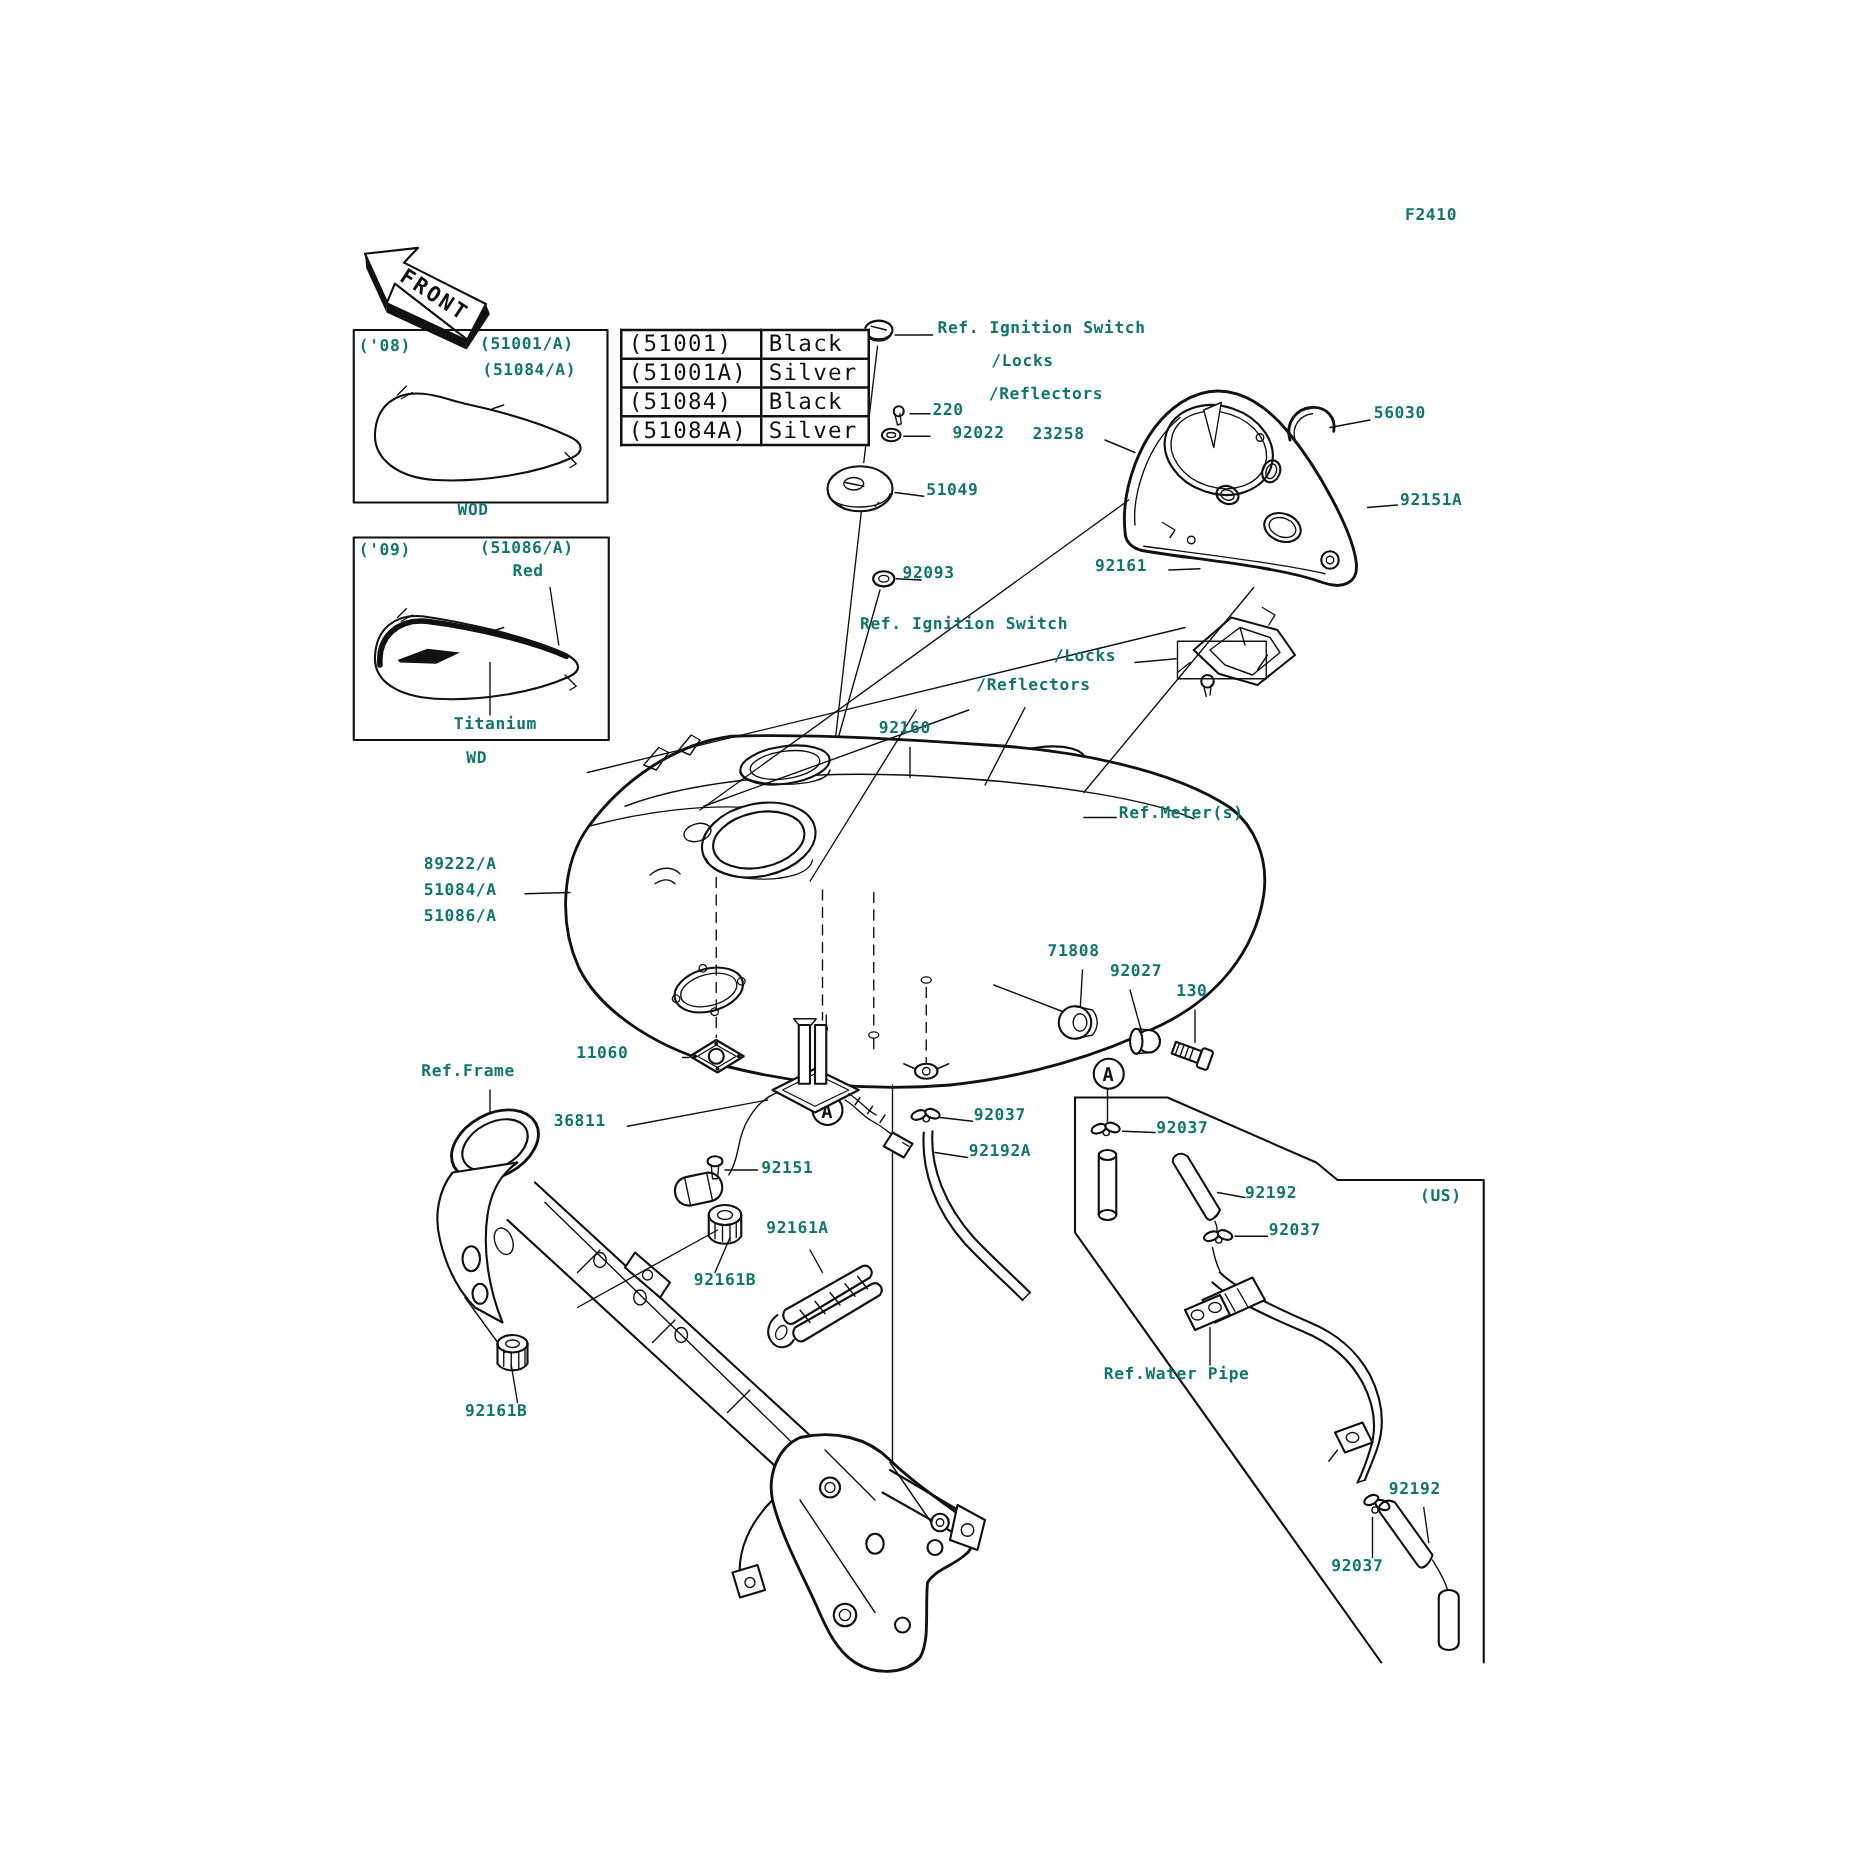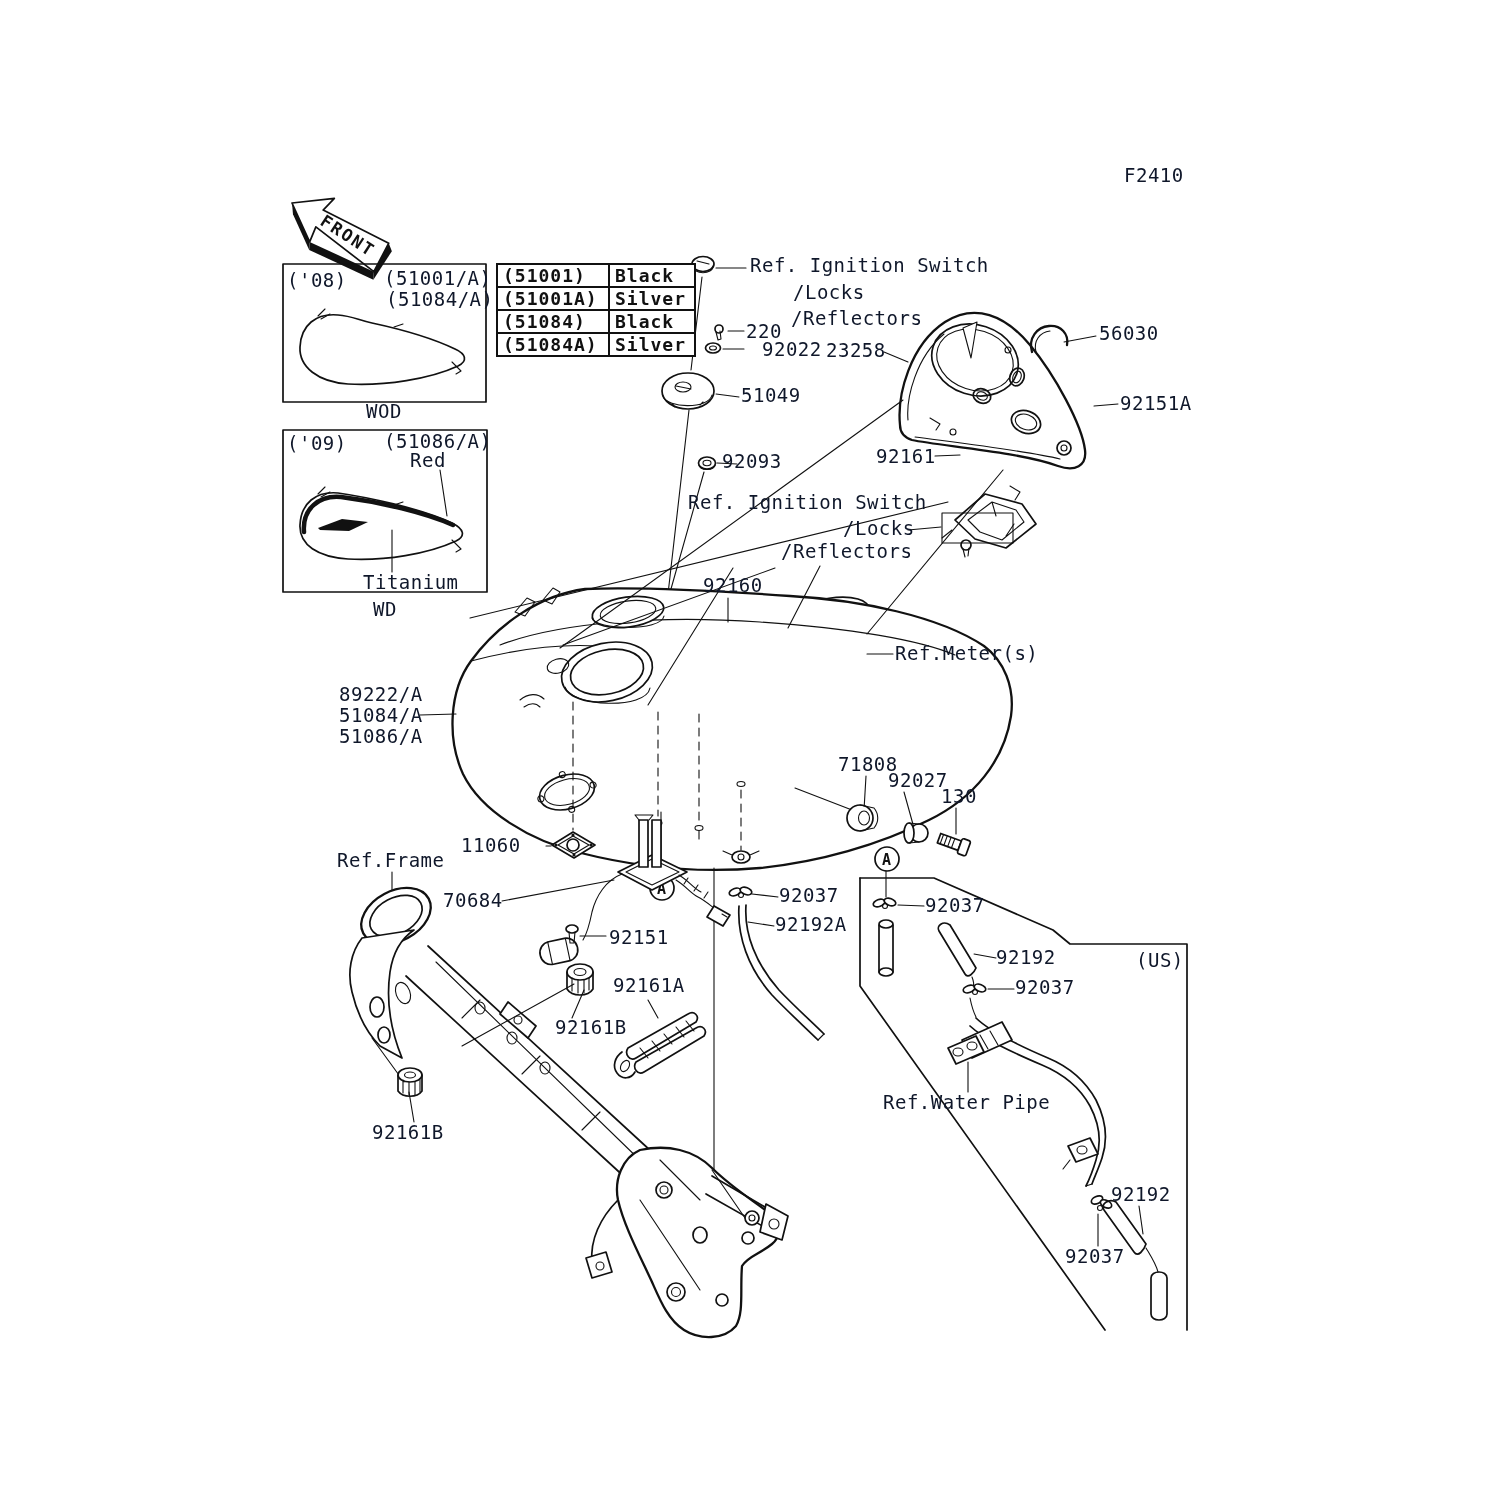--- a/index.html
+++ b/index.html
@@ -3,26 +3,26 @@
 <meta charset="utf-8">
 <style>
   html,body { margin:0; padding:0; }
   body {
     width:1500px; height:1500px; position:relative; background:#ffffff;
     font-family:"DejaVu Sans Mono", "Liberation Mono", monospace;
     color:#111;
   }
   #art { position:absolute; left:0; top:0; }
   .lbl {
-    position:absolute; font-weight:normal; font-size:19px; letter-spacing:0.5px;
-    white-space:nowrap; color:#0f172a; line-height:1;
+    position:absolute; font-weight:bold; font-size:13px; letter-spacing:0.5px;
+    white-space:nowrap; color:#0f766e; line-height:1;
   }
   #color-table { position:absolute; left:496px; top:263px; border-collapse:collapse; background:#fff; }
   #color-table td {
-    border:2px solid #111; font-weight:bold; font-size:18px; letter-spacing:1px;
+    border:2px solid #111; font-weight:normal; font-size:18px; letter-spacing:1px;
     padding:0 5px; height:20px; color:#111;
   }
   #color-table td.code { width:100px; }
   #color-table td.color { width:74px;margin-left:48px; }
   svg * { vector-effect:non-scaling-stroke; }
   .ln { stroke:#111; fill:none; stroke-width:1.7; stroke-linecap:round; stroke-linejoin:round; }
   .thin { stroke-width:1.1; }
   .thick { stroke-width:2.3; }
   .wfill { fill:#ffffff; }
   .dk { fill:#111; stroke:none; }
@@ -398,21 +398,21 @@
 
 <div class="lbl" style="left:339px;top:685px">89222/A</div>
 <div class="lbl" style="left:339px;top:706px">51084/A</div>
 <div class="lbl" style="left:339px;top:727px">51086/A</div>
 
 <div class="lbl" style="left:838px;top:755px">71808</div>
 <div class="lbl" style="left:888px;top:771px">92027</div>
 <div class="lbl" style="left:941px;top:787px">130</div>
 <div class="lbl" style="left:461px;top:836px">11060</div>
 <div class="lbl" style="left:337px;top:851px">Ref.Frame</div>
-<div class="lbl" style="left:443px;top:891px">70684</div>
+<div class="lbl" style="left:443px;top:891px">36811</div>
 <div class="lbl" style="left:609px;top:928px">92151</div>
 
 <div class="lbl" style="left:779px;top:886px">92037</div>
 <div class="lbl" style="left:775px;top:915px">92192A</div>
 <div class="lbl" style="left:925px;top:896px">92037</div>
 <div class="lbl" style="left:996px;top:948px">92192</div>
 <div class="lbl" style="left:1136px;top:951px">(US)</div>
 <div class="lbl" style="left:1015px;top:978px">92037</div>
 
 <div class="lbl" style="left:613px;top:976px">92161A</div>

